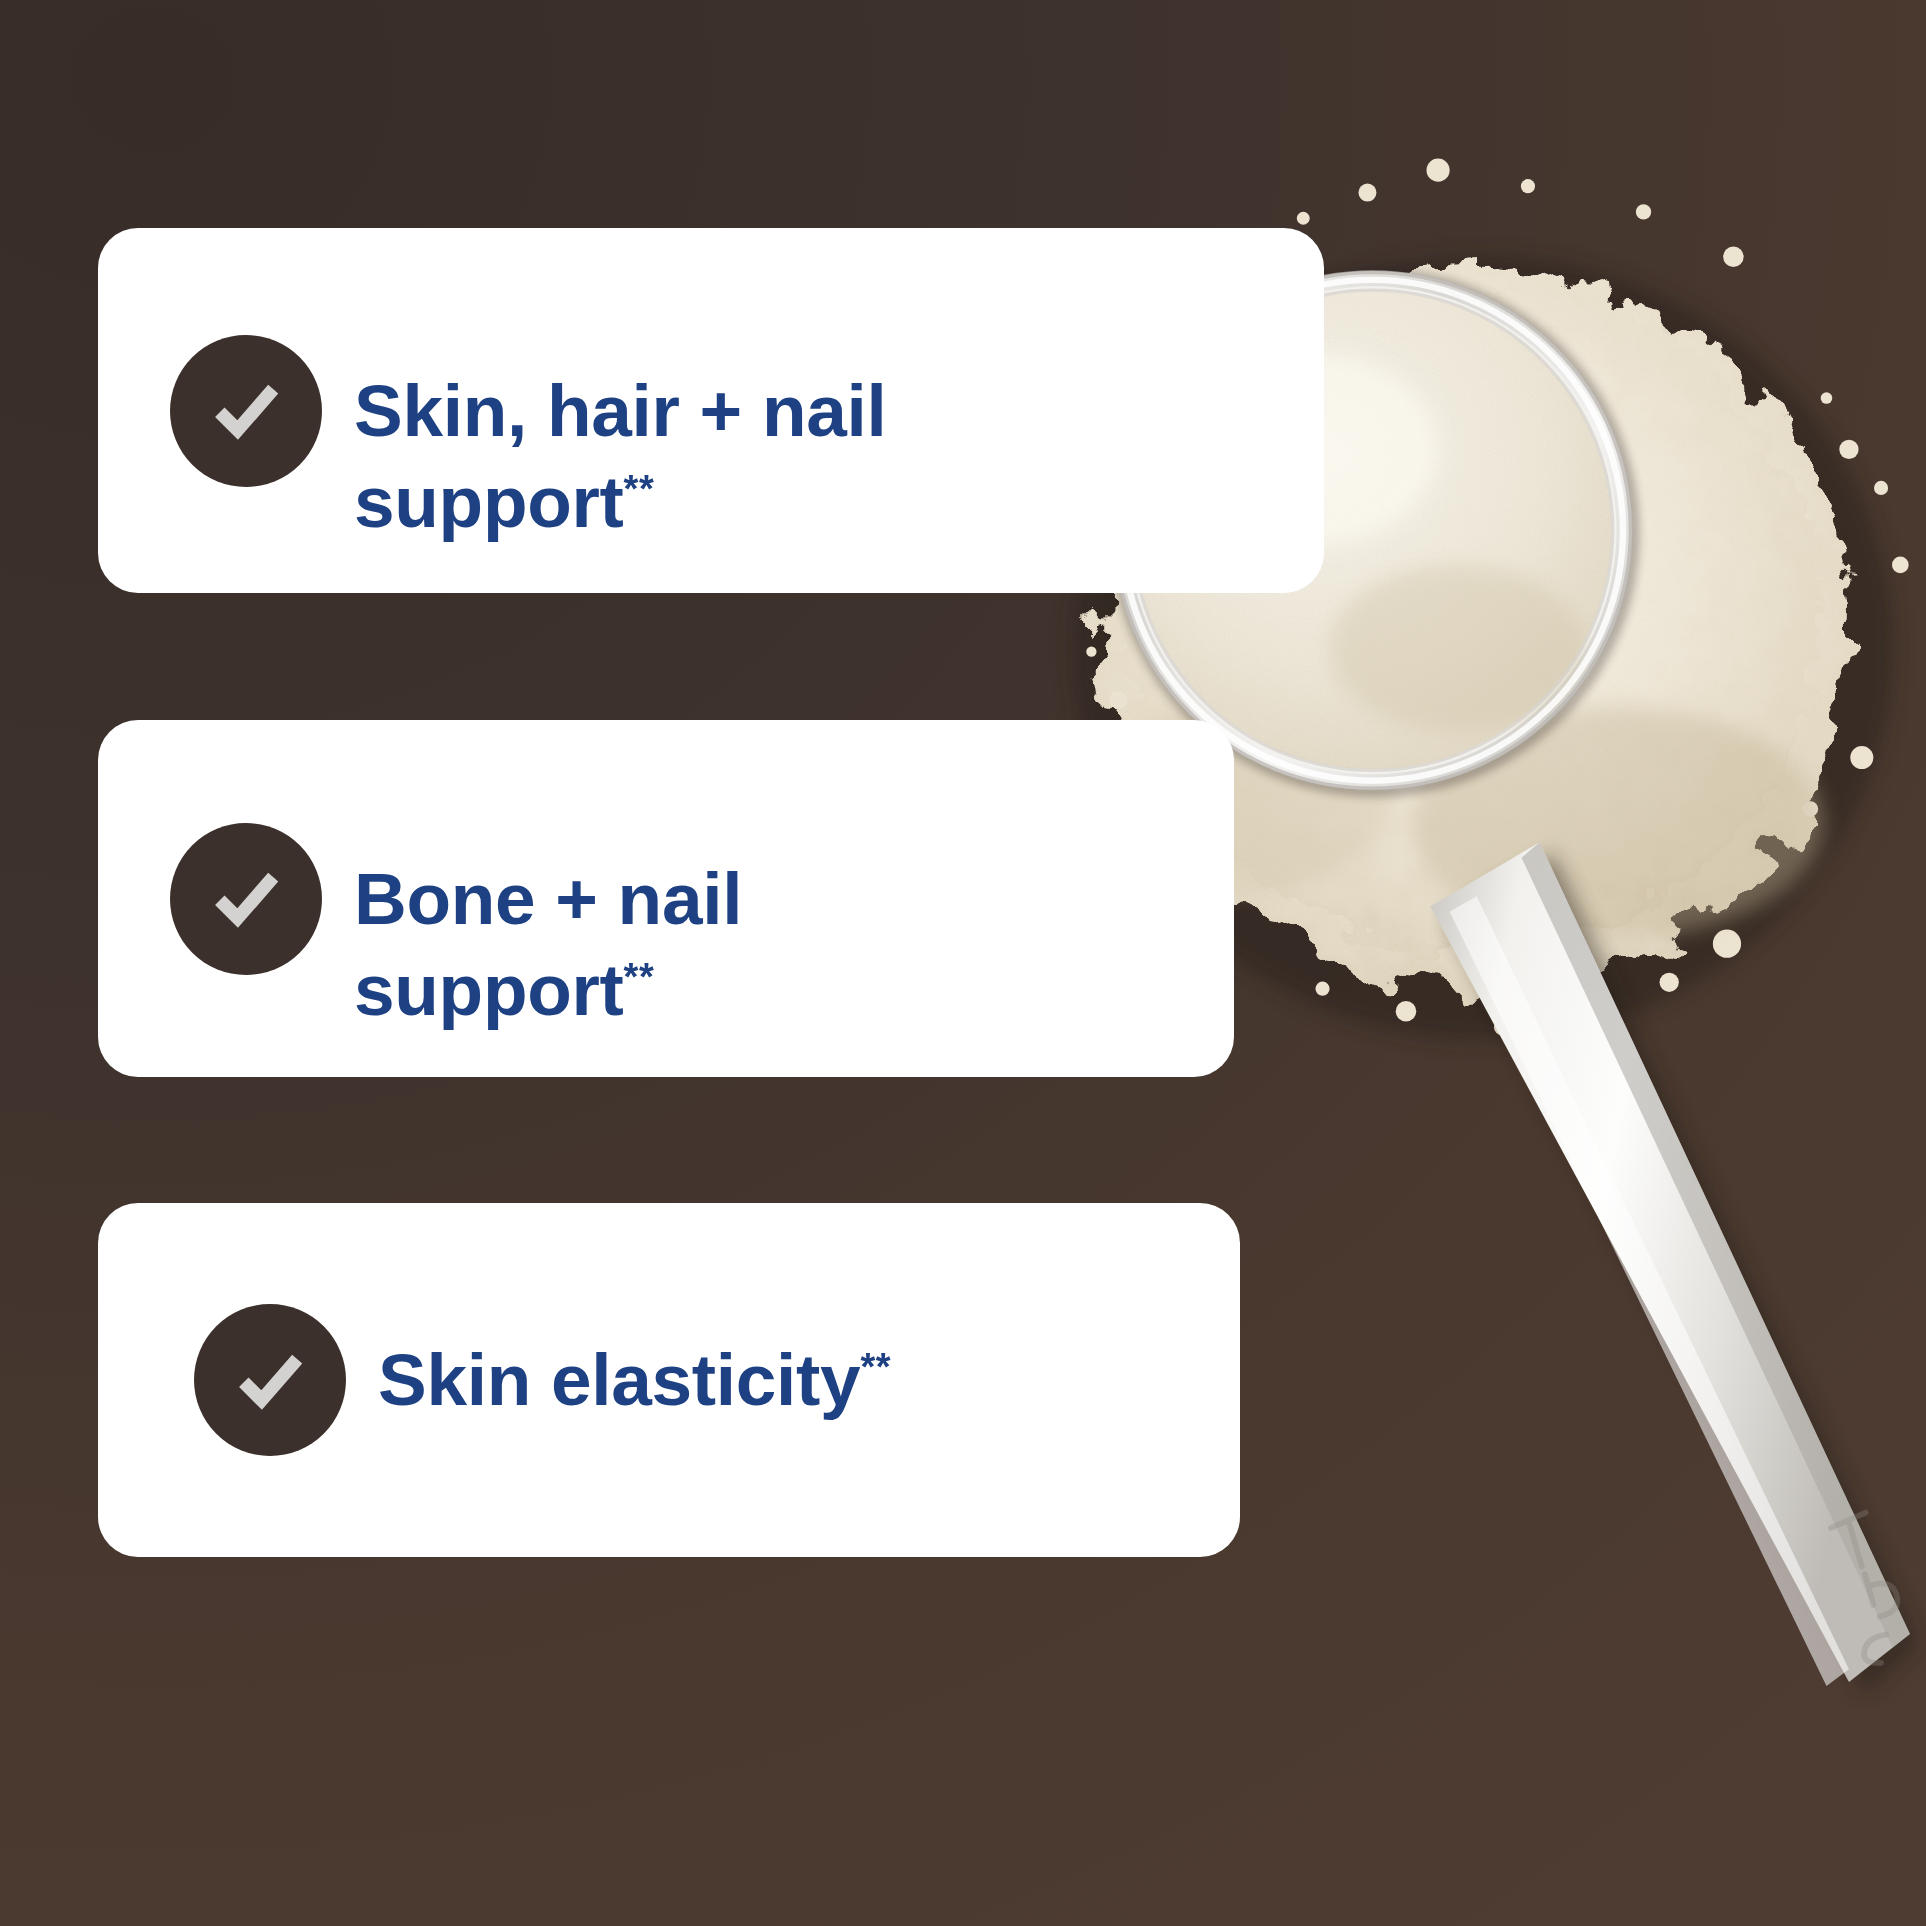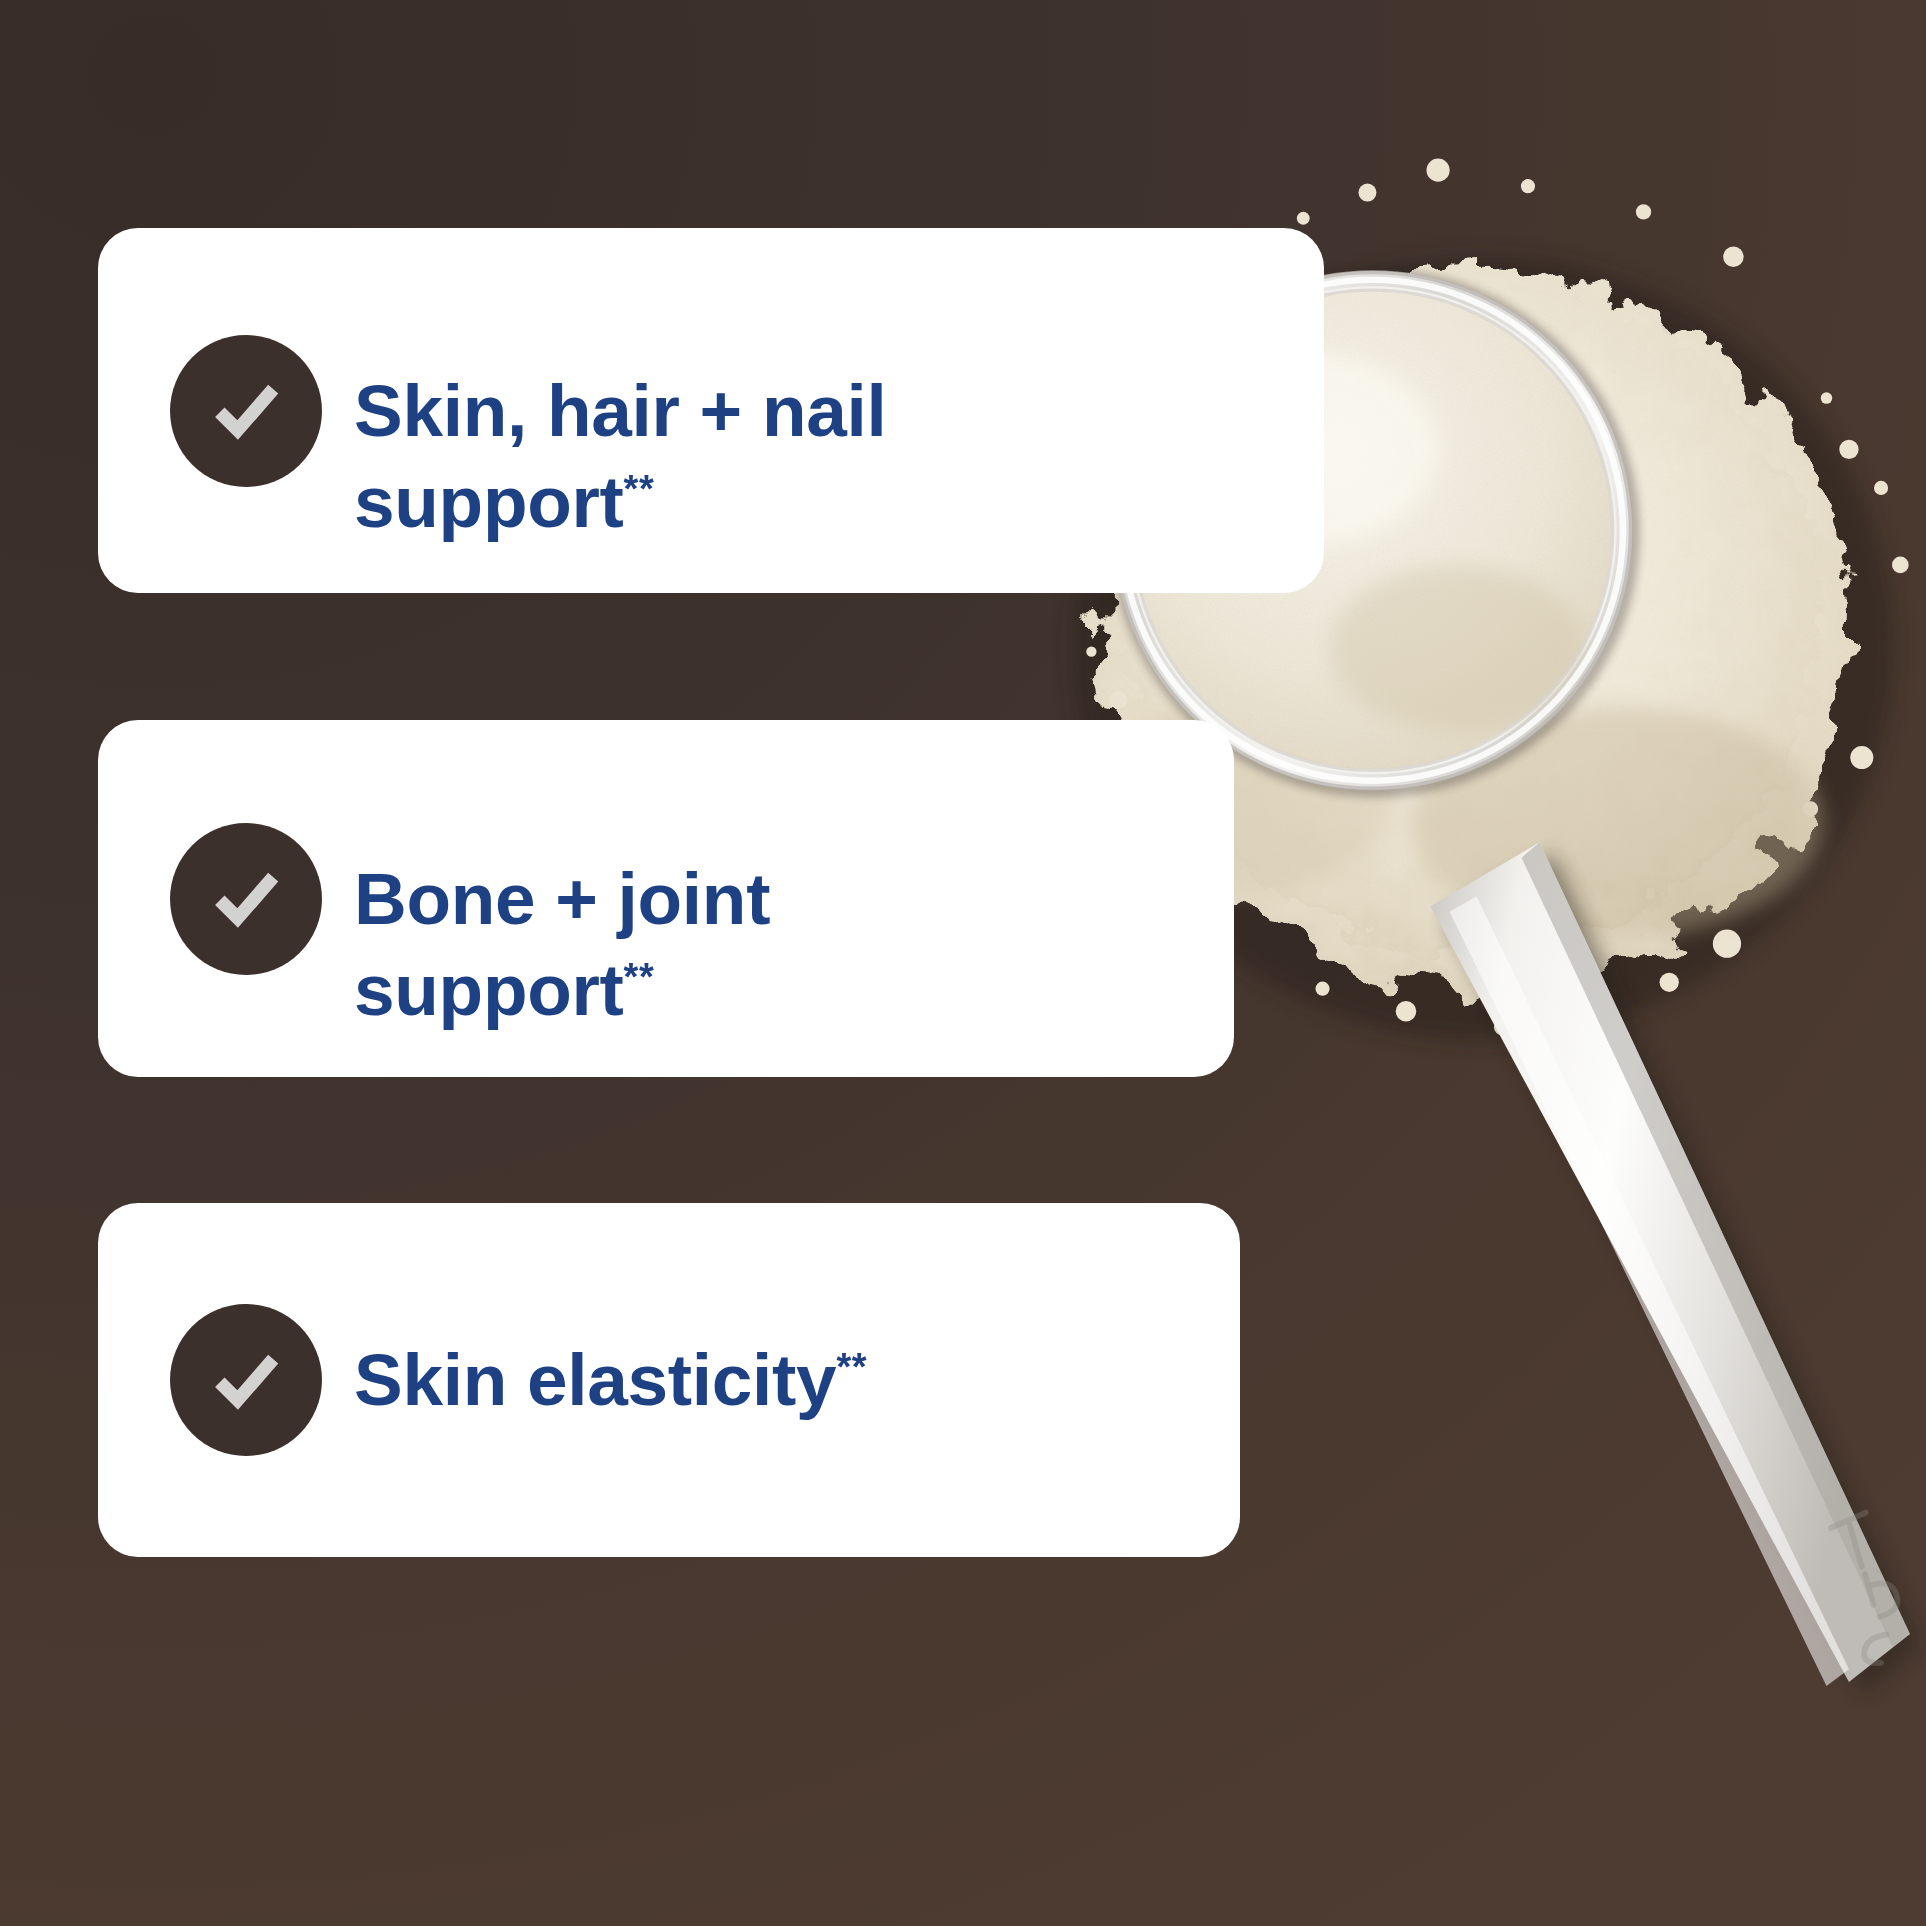--- a/index.html
+++ b/index.html
@@ -20,21 +20,21 @@
   
   .card{
     position:absolute;
     background:#ffffff;
     border-radius:40px;
     display:flex;align-items:center;
     box-sizing:border-box;
   }
   #card1{left:98px;top:228px;width:1226px;height:365px;padding-left:72px;}
   #card2{left:98px;top:720px;width:1136px;height:357px;padding-left:72px;}
-  #card3{left:98px;top:1203px;width:1142px;height:354px;padding-left:72px;}
+  #card3{left:98px;top:1203px;width:1142px;height:354px;padding-left:96px;}
 
   .check-circle{
     flex:0 0 auto;
     width:152px;height:152px;border-radius:50%;
     background:#3b302b;
     display:flex;align-items:center;justify-content:center;
   }
   .check-circle svg{display:block;width:89px;height:89px;}
 
   .card-label{
@@ -202,21 +202,21 @@
     </div>
   </div>
 
   <div class="card" id="card2">
     <div class="check-circle">
       <svg viewBox="0 0 100 100" aria-hidden="true">
         <path d="M20 52 L40 72 L80 26" fill="none" stroke="#d4d2d0" stroke-width="15" stroke-linecap="butt" stroke-linejoin="miter"></path>
       </svg>
     </div>
     <div class="card-label">
-      <span>Bone + joint
+      <span>Bone + nail
 support</span><sup>**</sup>
     </div>
   </div>
 
   <div class="card" id="card3">
     <div class="check-circle">
       <svg viewBox="0 0 100 100" aria-hidden="true">
         <path d="M20 52 L40 72 L80 26" fill="none" stroke="#d4d2d0" stroke-width="15" stroke-linecap="butt" stroke-linejoin="miter"></path>
       </svg>
     </div>

